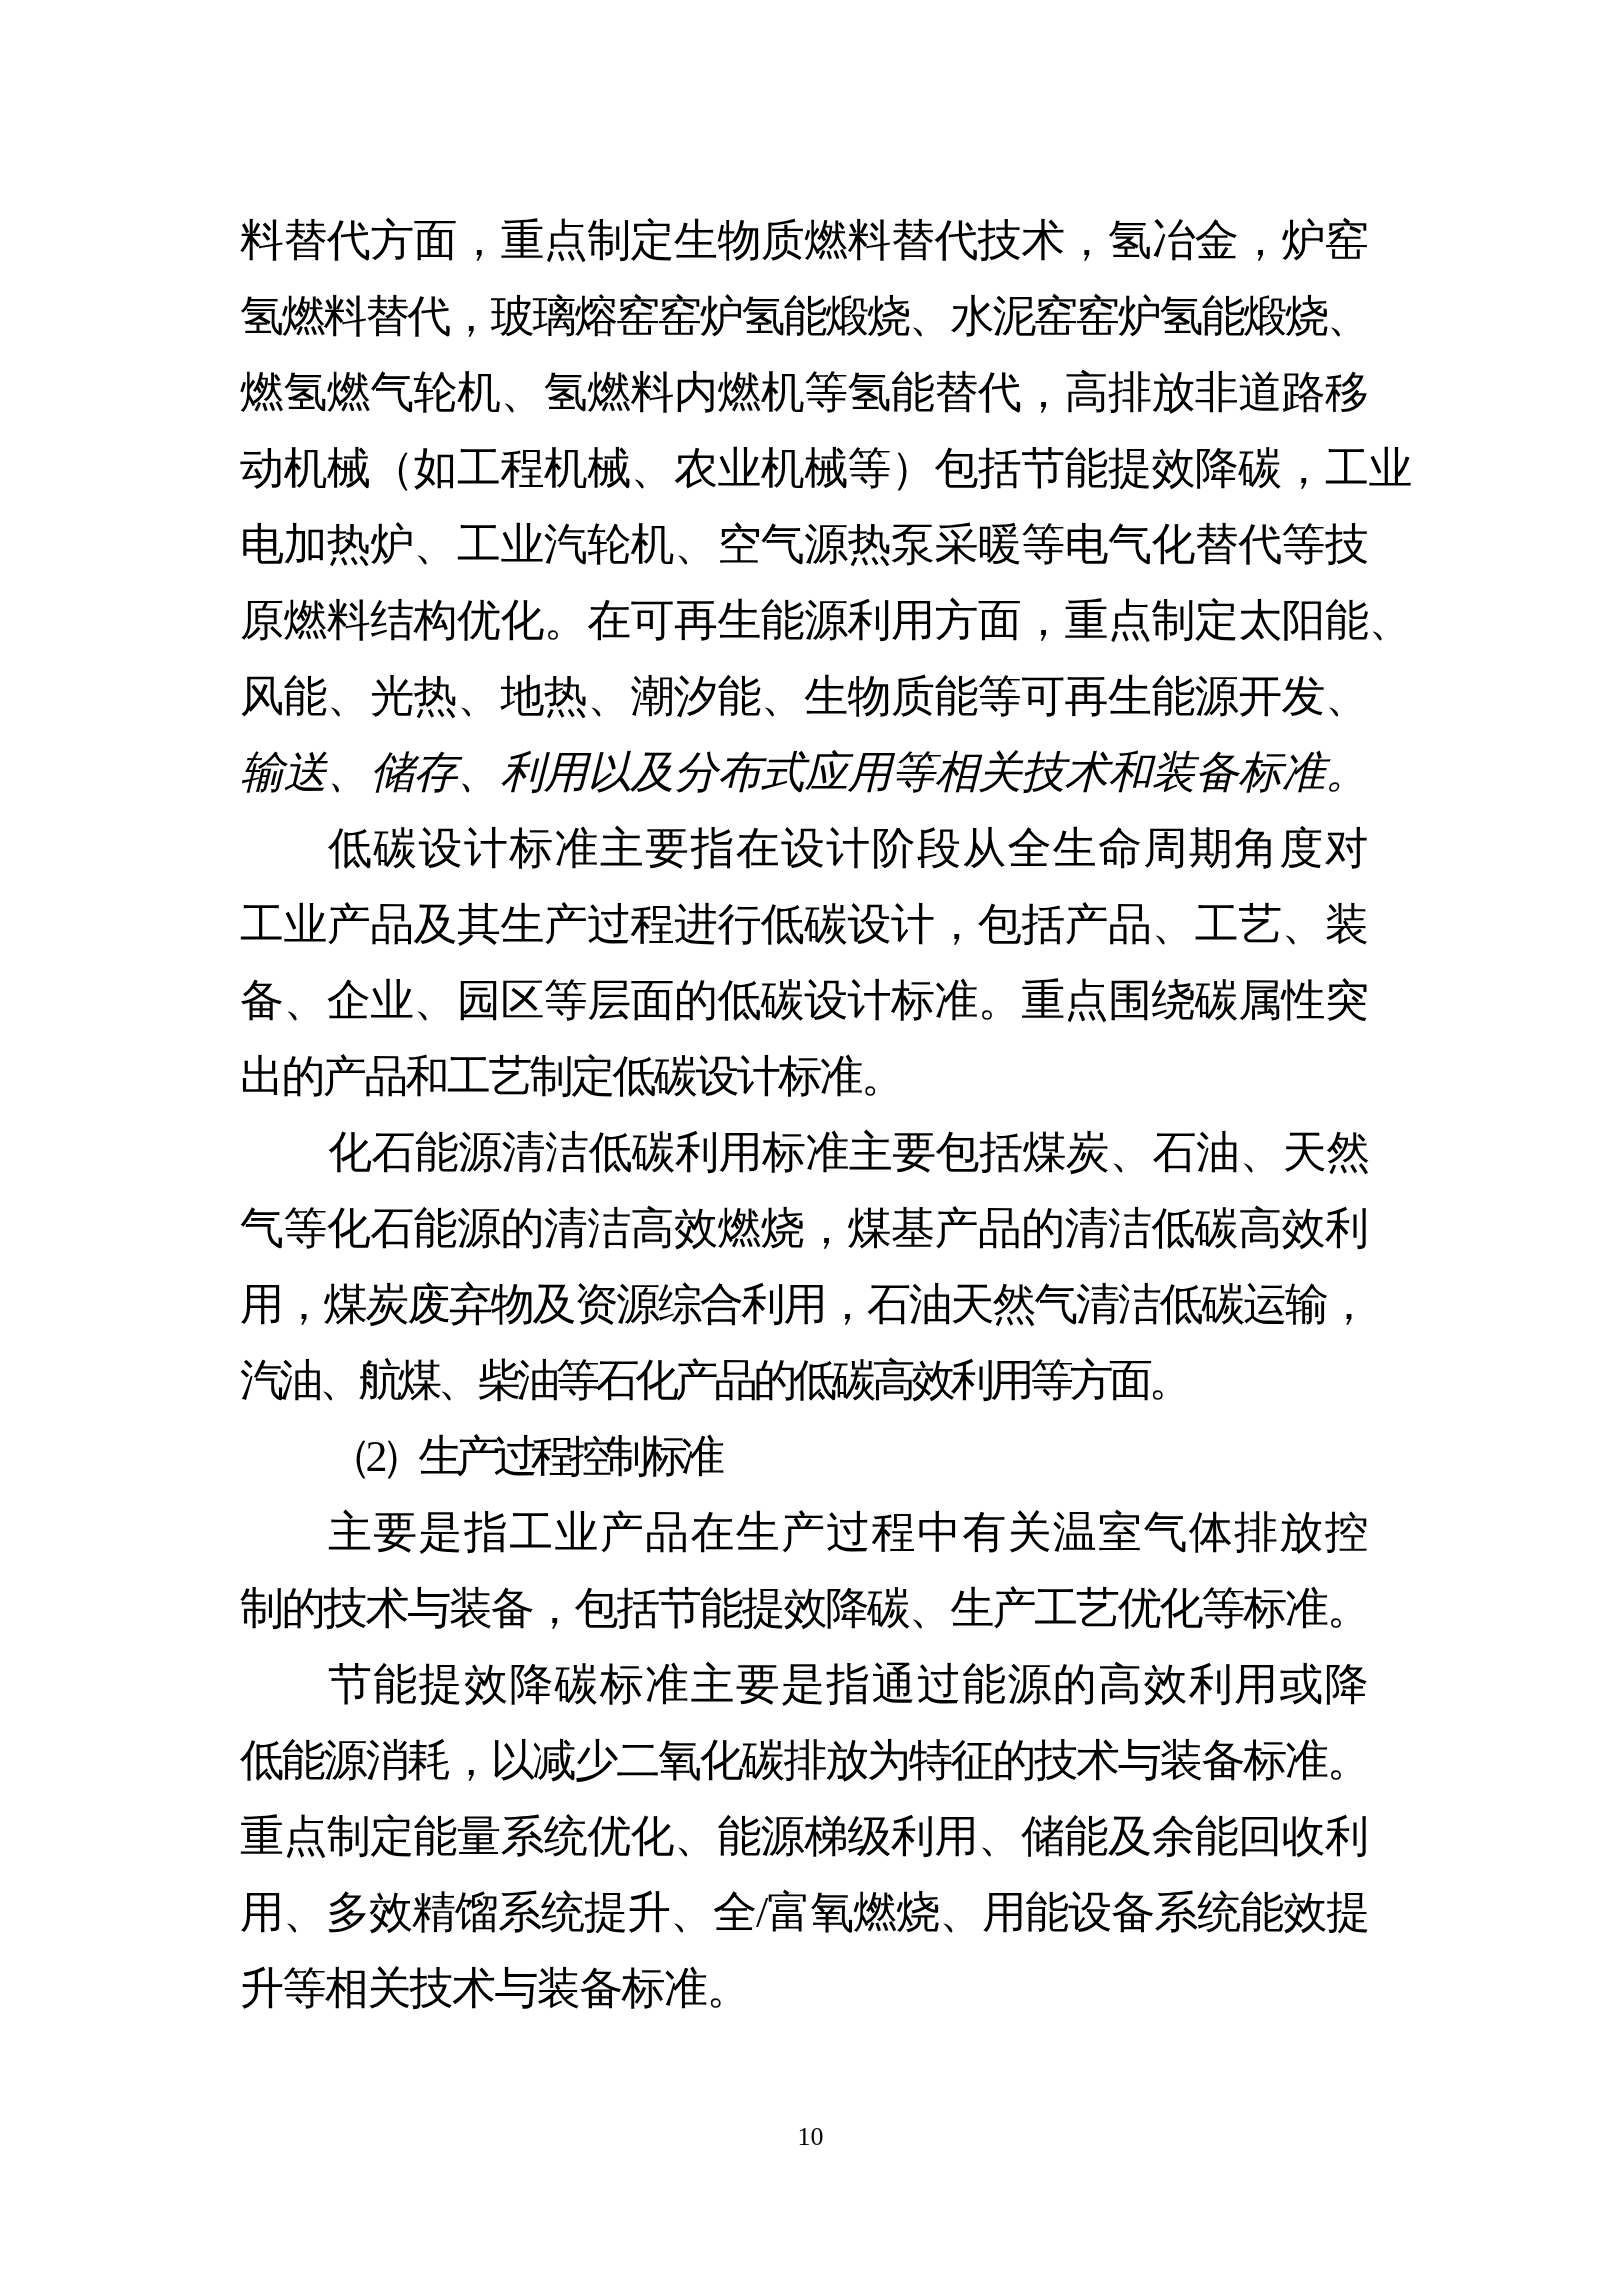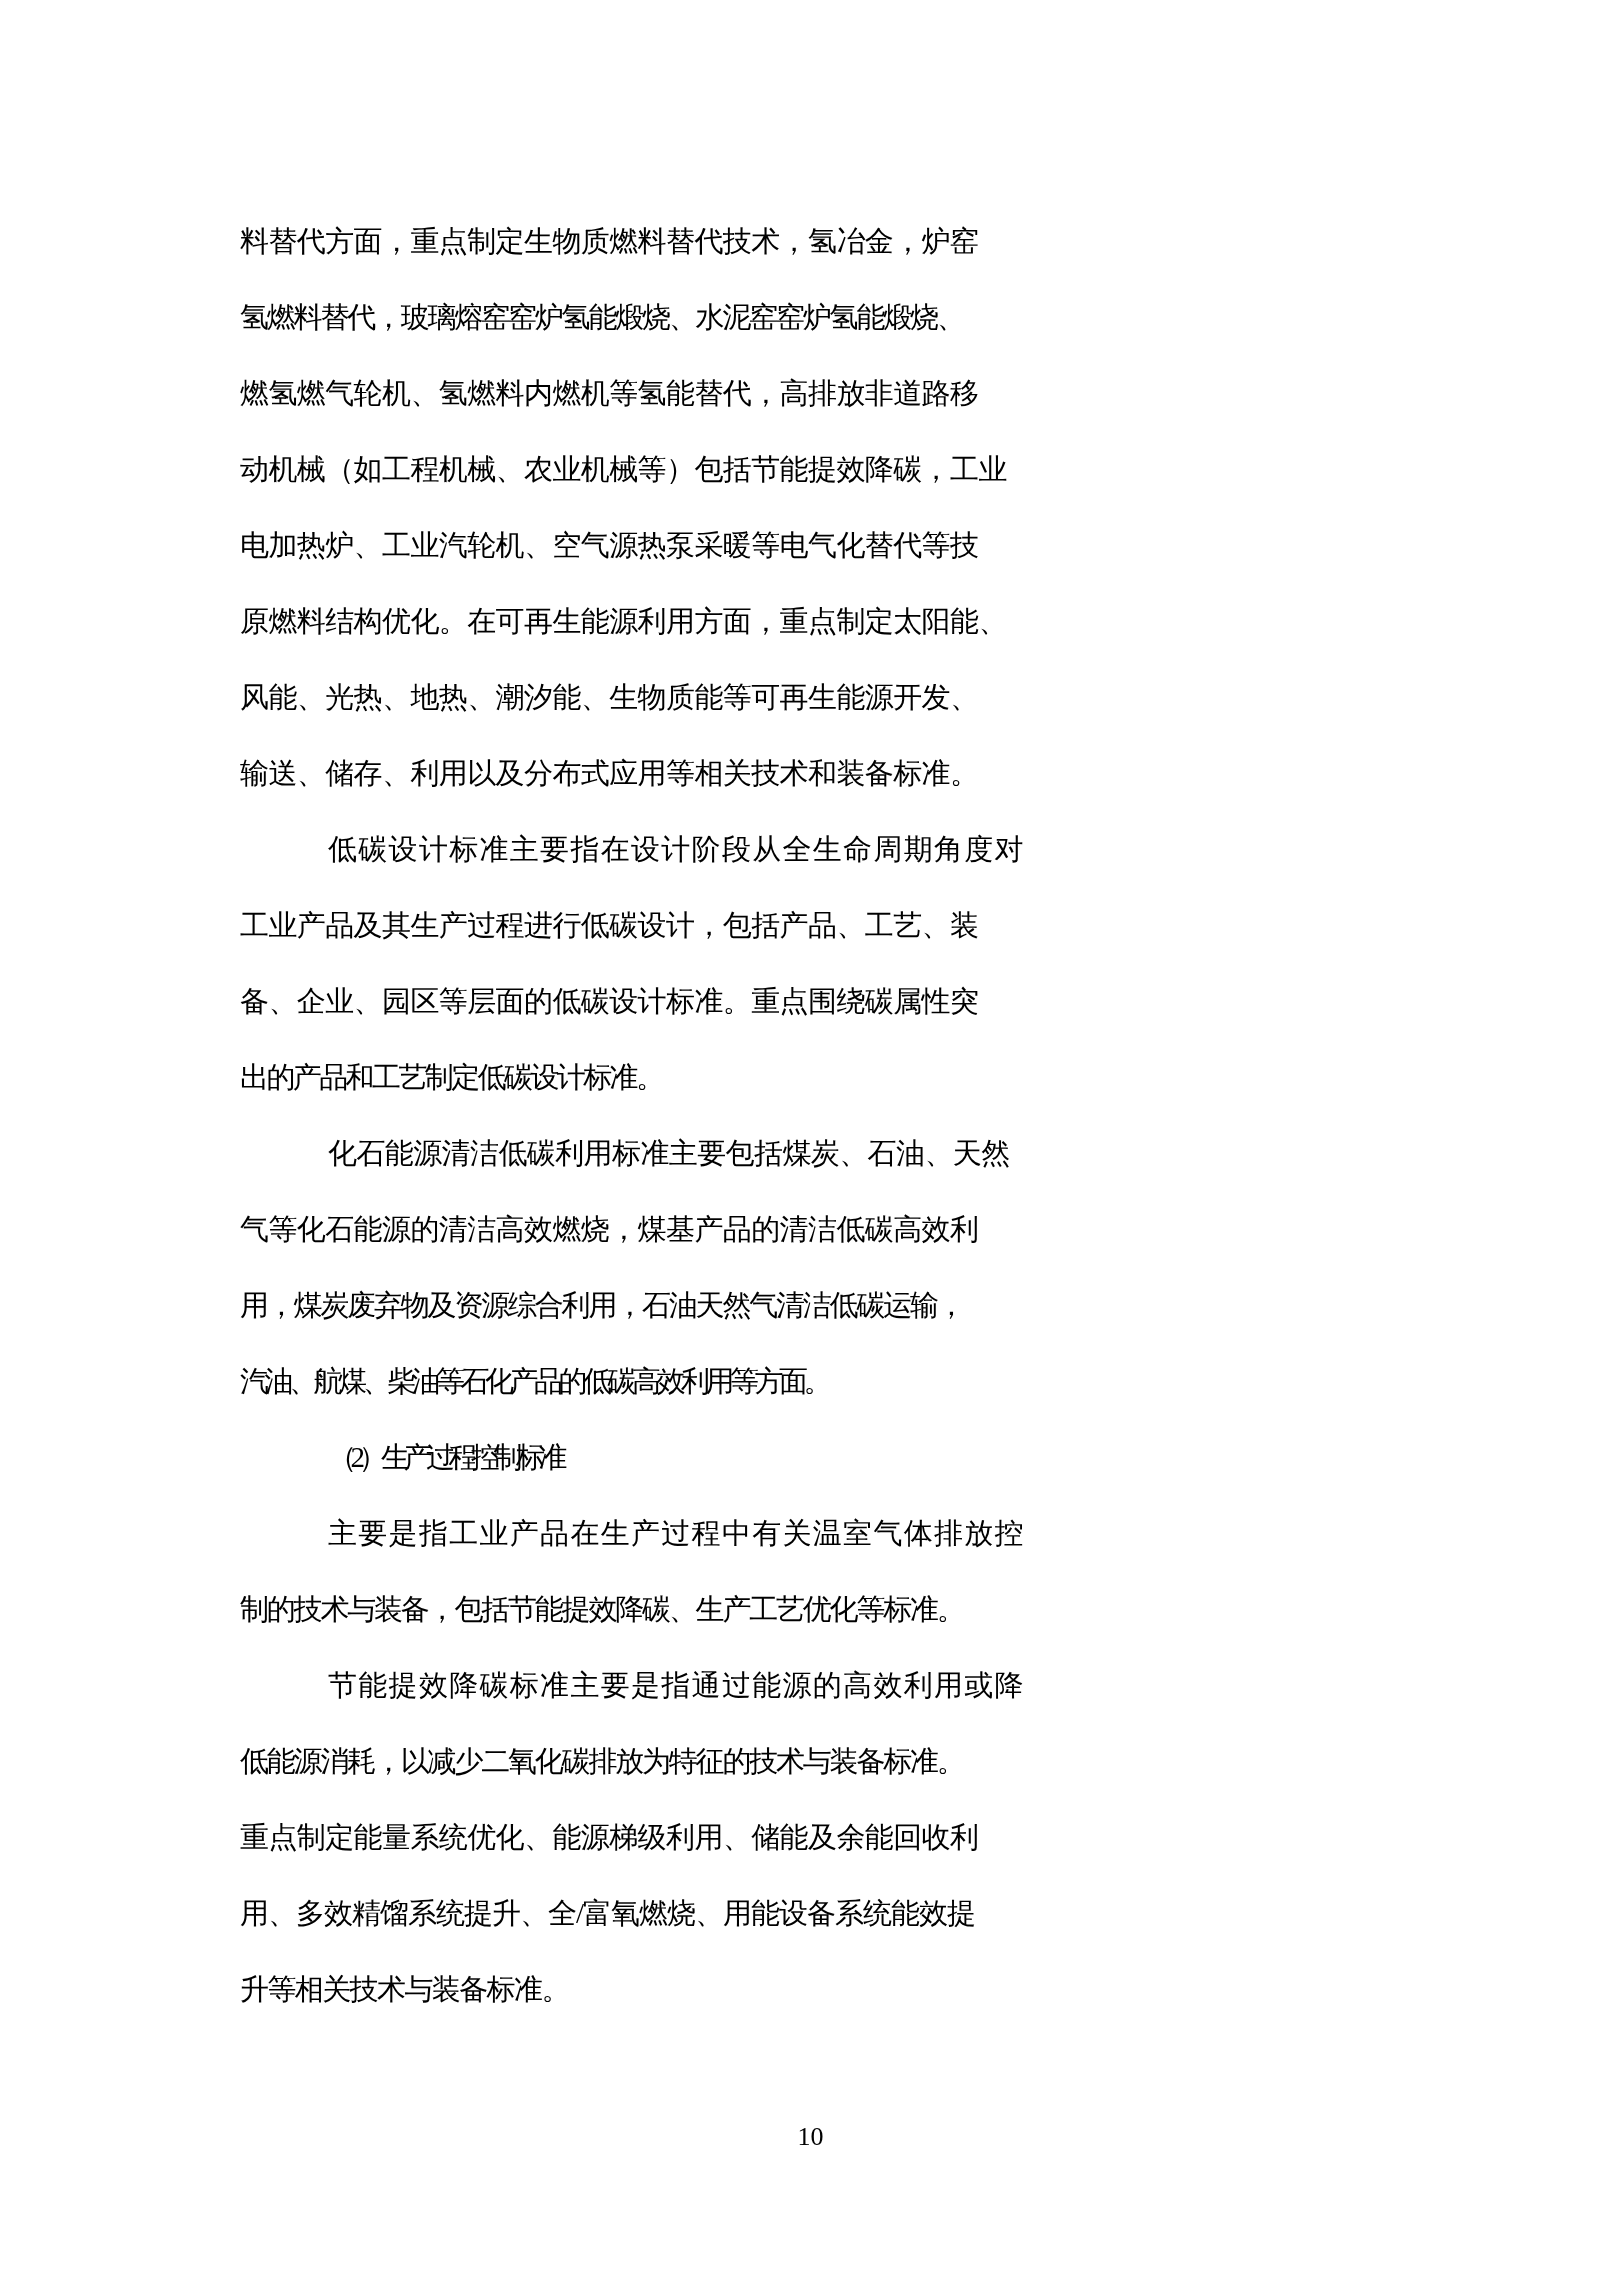--- a/index.html
+++ b/index.html
@@ -13,21 +13,21 @@
     color: #000000;
   }
   .textblock {
     position: absolute;
     left: 240px;
     top: 203px;
     width: 1132px;
   }
   .para { margin: 0; padding: 0; }
   .line {
-    font-size: 29px;
+    font-size: 44px;
     line-height: 76px;
     white-space: nowrap;
     color: #000000;
   }
   .line.indent { text-indent: 88px; }
   .footer {
     position: absolute;
     left: 0;
     top: 2113px;
     width: 100%;
@@ -44,21 +44,21 @@
   <div class="textblock">
 
     <div class="para">
       <div class="line" style="letter-spacing: -0.6px;"><span>料替代方面，重点制定生物质燃料替代技术，氢冶金，炉窑</span></div>
       <div class="line" style="letter-spacing: -2.2px;"><span>氢燃料替代，玻璃熔窑窑炉氢能煅烧、水泥窑窑炉氢能煅烧、</span></div>
       <div class="line" style="letter-spacing: -0.6px;"><span>燃氢燃气轮机、氢燃料内燃机等氢能替代，高排放非道路移</span></div>
       <div class="line" style="letter-spacing: -0.6px;"><span>动机械（如工程机械、农业机械等）包括节能提效降碳，工业</span></div>
       <div class="line" style="letter-spacing: -0.6px;"><span>电加热炉、工业汽轮机、空气源热泵采暖等电气化替代等技</span></div>
       <div class="line" style="letter-spacing: -0.6px;"><span>原燃料结构优化。在可再生能源利用方面，重点制定太阳能、</span></div>
       <div class="line" style="letter-spacing: -0.6px;"><span>风能、光热、地热、潮汐能、生物质能等可再生能源开发、</span></div>
-      <div class="line" style="letter-spacing: -0.6px;"><span>输送、储存、利用以及分布式应用等相关技术和装备标准。</span></div>
+      <div class="line" style="letter-spacing: -0.6px; font-style: italic;"><span>输送、储存、利用以及分布式应用等相关技术和装备标准。</span></div>
     </div>
 
     <div class="para">
       <div class="line indent" style="letter-spacing: 1.3px;"><span>低碳设计标准主要指在设计阶段从全生命周期角度对</span></div>
       <div class="line" style="letter-spacing: -0.6px;"><span>工业产品及其生产过程进行低碳设计，包括产品、工艺、装</span></div>
       <div class="line" style="letter-spacing: -0.6px;"><span>备、企业、园区等层面的低碳设计标准。重点围绕碳属性突</span></div>
       <div class="line" style="letter-spacing: -2.6px;"><span>出的产品和工艺制定低碳设计标准。</span></div>
     </div>
 
     <div class="para">

